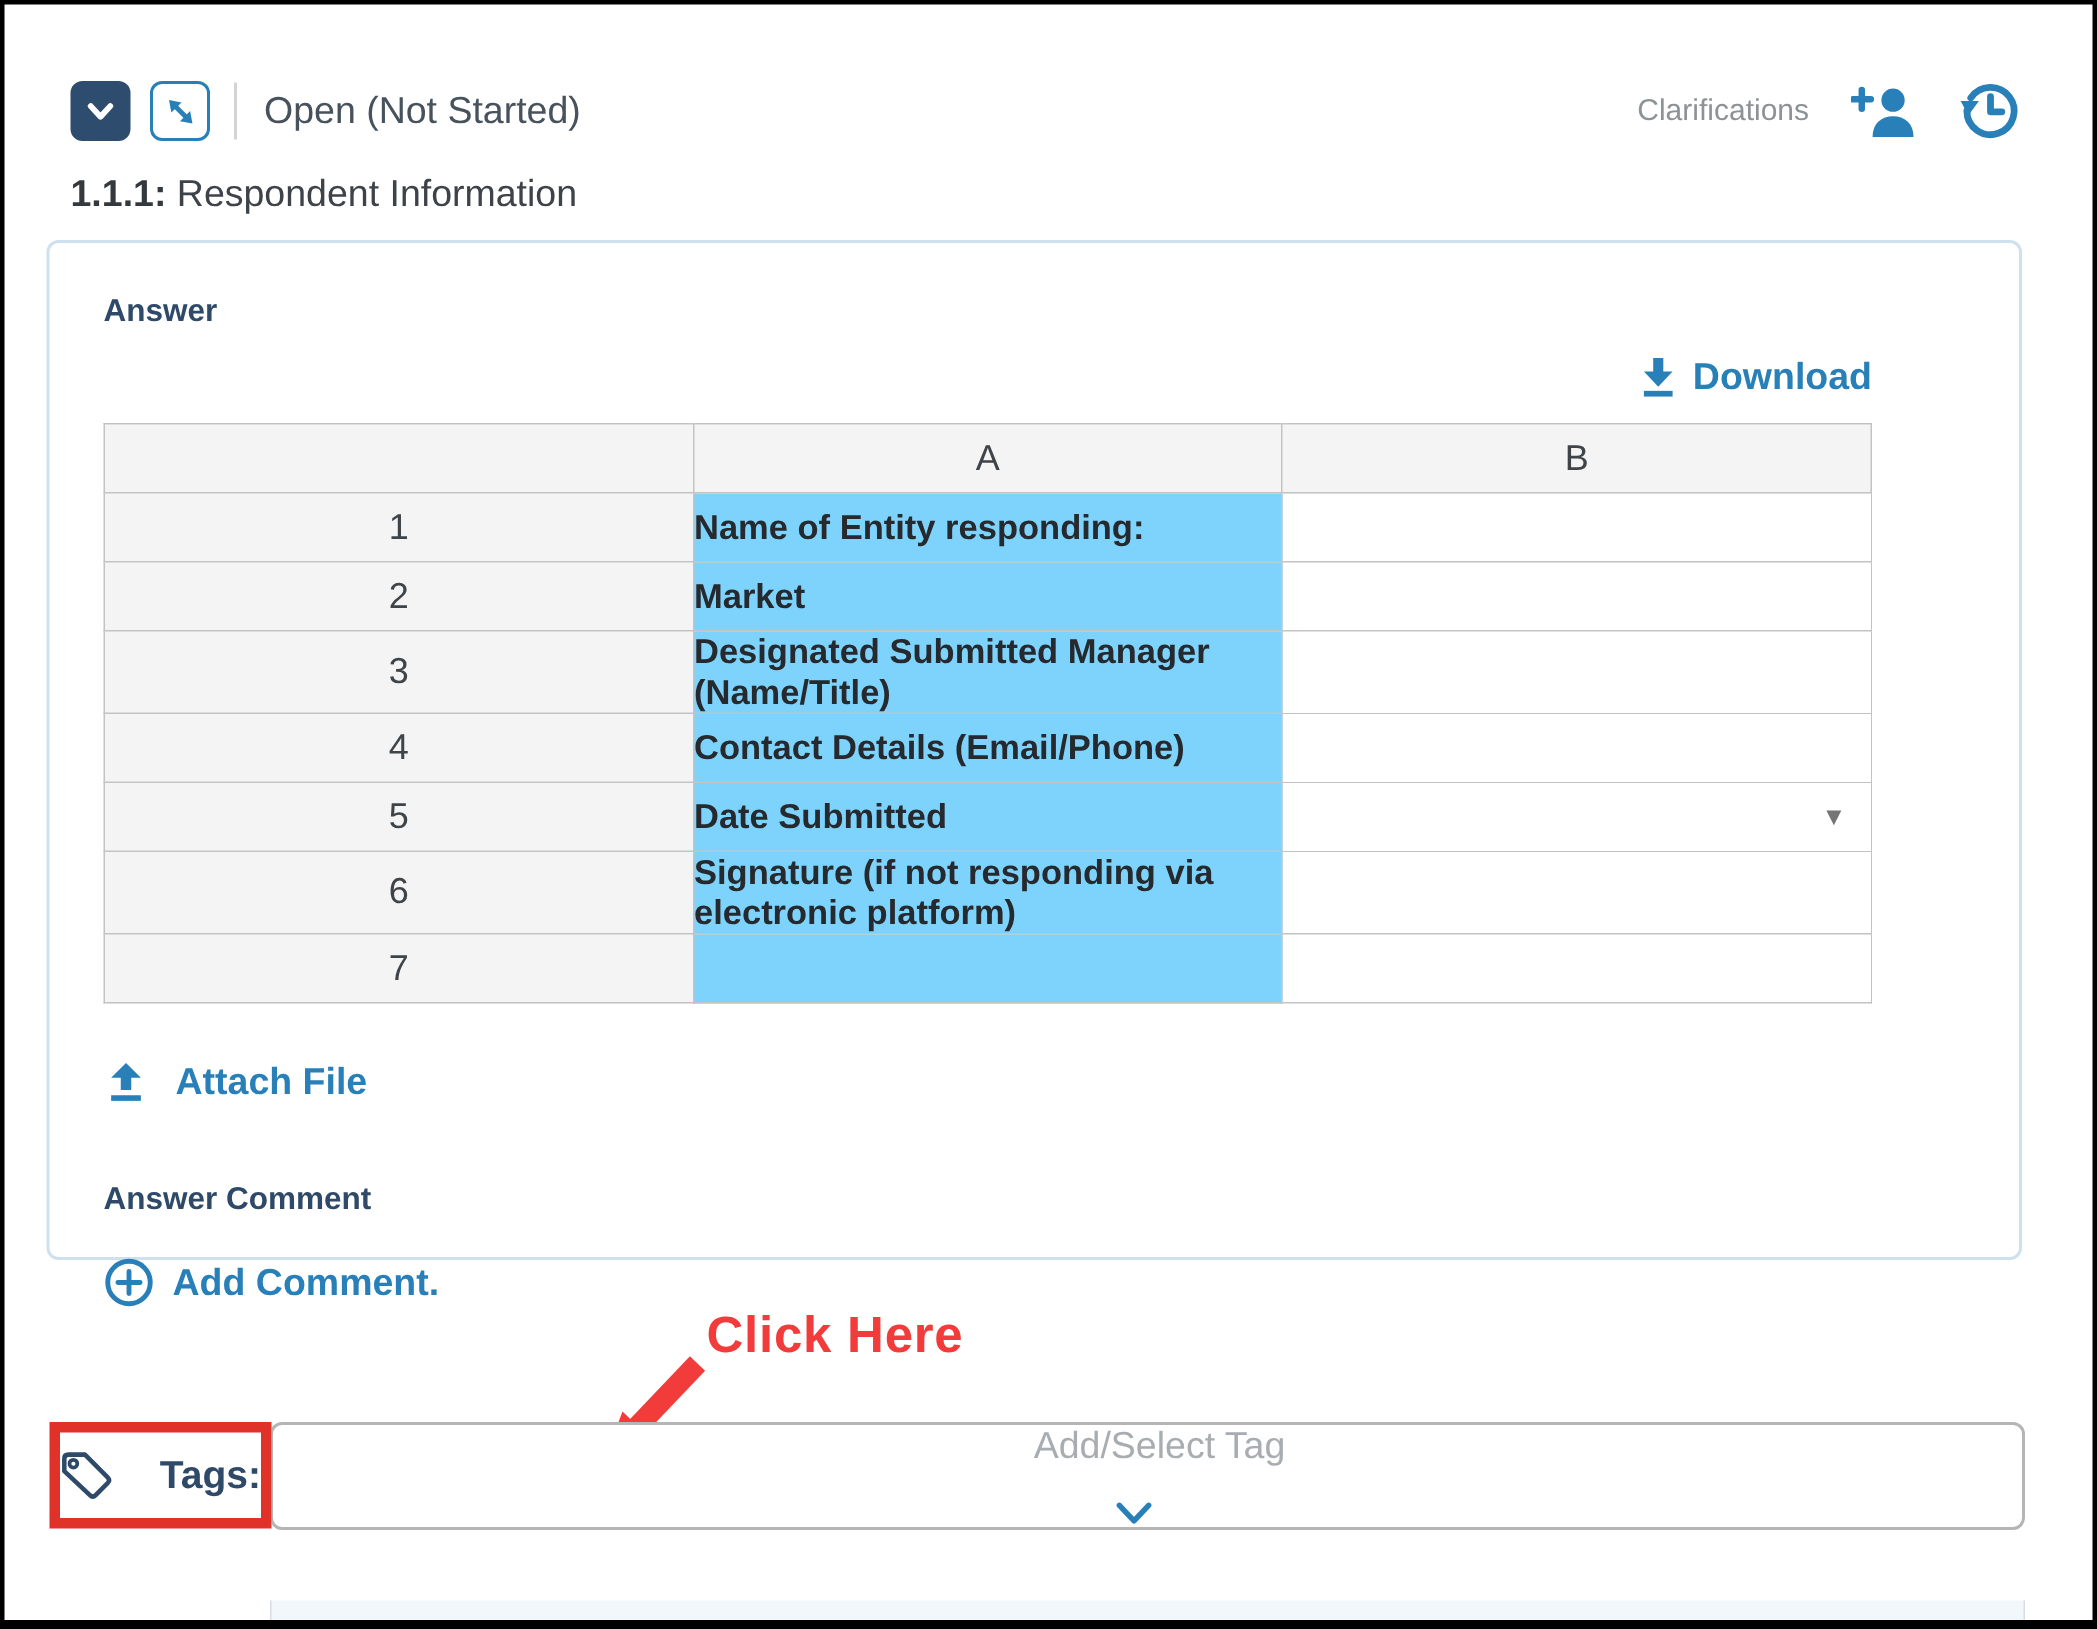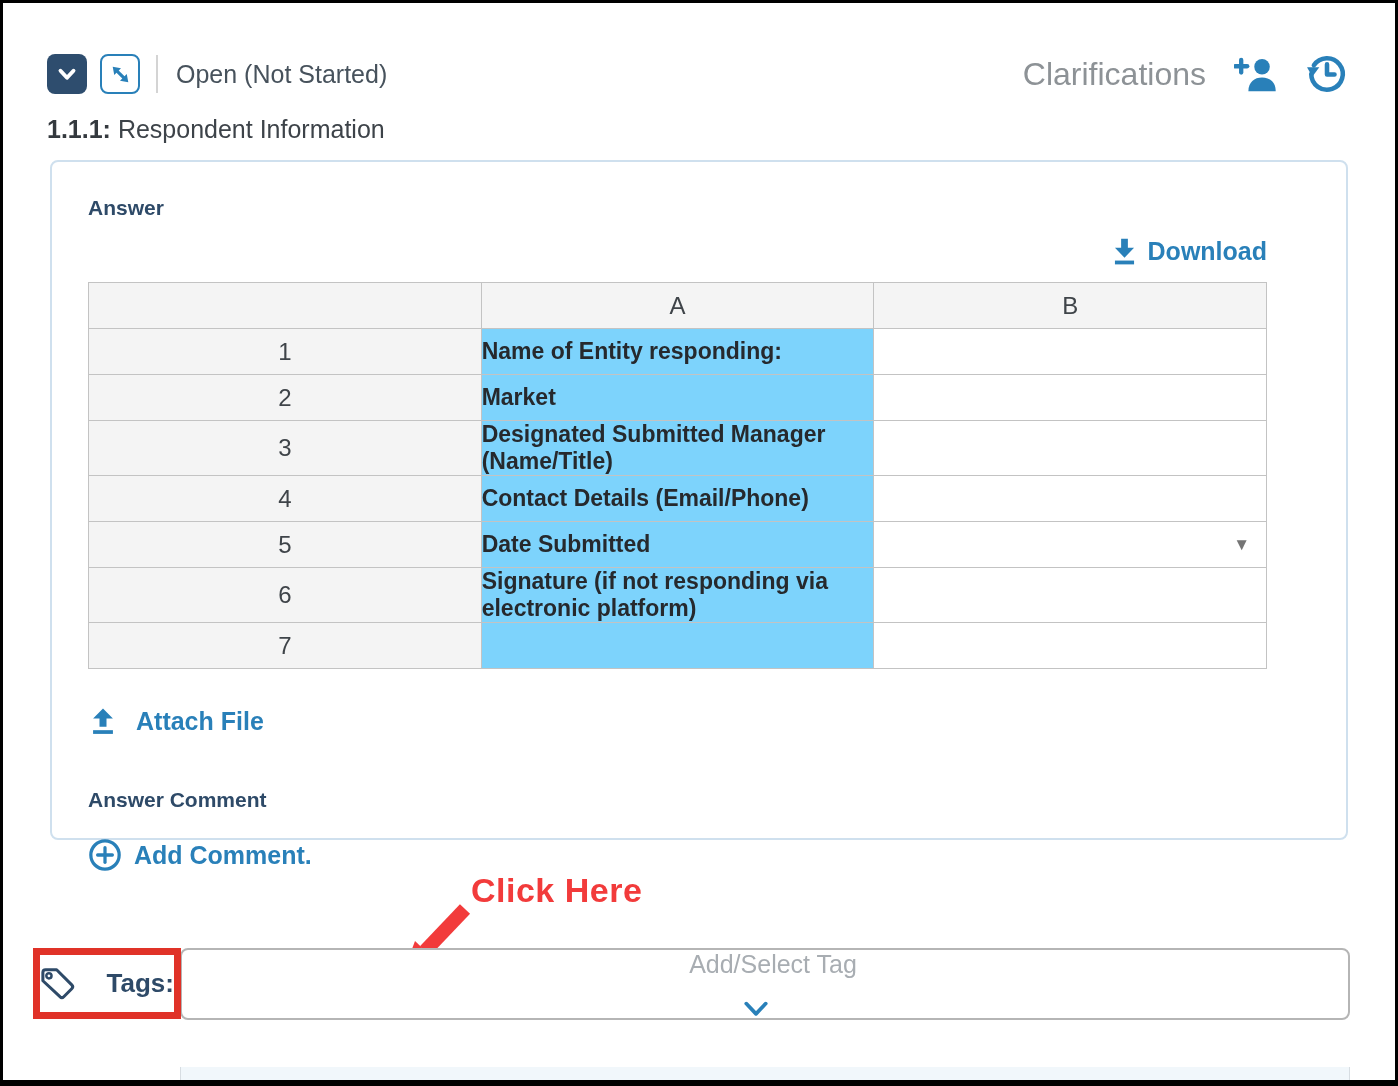--- a/index.html
+++ b/index.html
@@ -19,29 +19,29 @@
     width:40px; height:40px; background:#2e4d6e; border:none; border-radius:8px;
     display:flex; align-items:center; justify-content:center; cursor:pointer;
   }
   .btn-expand {
     width:40px; height:40px; background:#fff; border:2.5px solid #2980b9; border-radius:8px;
     display:flex; align-items:center; justify-content:center; margin-left:13px; cursor:pointer;
   }
   .v-divider { width:2px; height:38px; background:#d4d4d4; margin:0 18px 0 16px; }
   .status-text { font-size:25px; color:#47525c; }
   .topbar-spacer { flex:1; }
-  .clarifications { font-size:32px; color:#8d9296; margin-right:28px; }
+  .clarifications { font-size:20px; color:#8d9296; margin-right:28px; }
   .icon-btn { background:none; border:none; cursor:pointer; display:flex; align-items:center; }
   .icon-btn + .icon-btn { margin-left:26px; }
   
   .q-title { margin:20px 47px 0 44px; font-size:25px; color:#3d4349; }
   .q-title b { color:#34393e; }
   
   .panel {
-    margin:16px 47px 0 47px; height:680px;
+    margin:16px 47px 0 28px; height:680px;
     border:2px solid #cfe0ee; border-radius:8px;
     padding:34px 50px 0 36px;
   }
   .section-label { font-size:21px; font-weight:bold; color:#2e4a68; }
   .download-row { width:1179px; display:flex; justify-content:flex-end; align-items:center; margin-top:16px; }
   .link { color:#2980b9; font-size:25px; font-weight:600; text-decoration:none; cursor:pointer; display:inline-flex; align-items:center; }
   .download-row .link svg { margin-right:10px; }
   
   table.sheet { border-collapse:collapse; margin-top:16px; table-layout:fixed; width:1179px; }
   table.sheet th, table.sheet td { border:1.5px solid #c3c3c3; height:46px; padding:0; }

